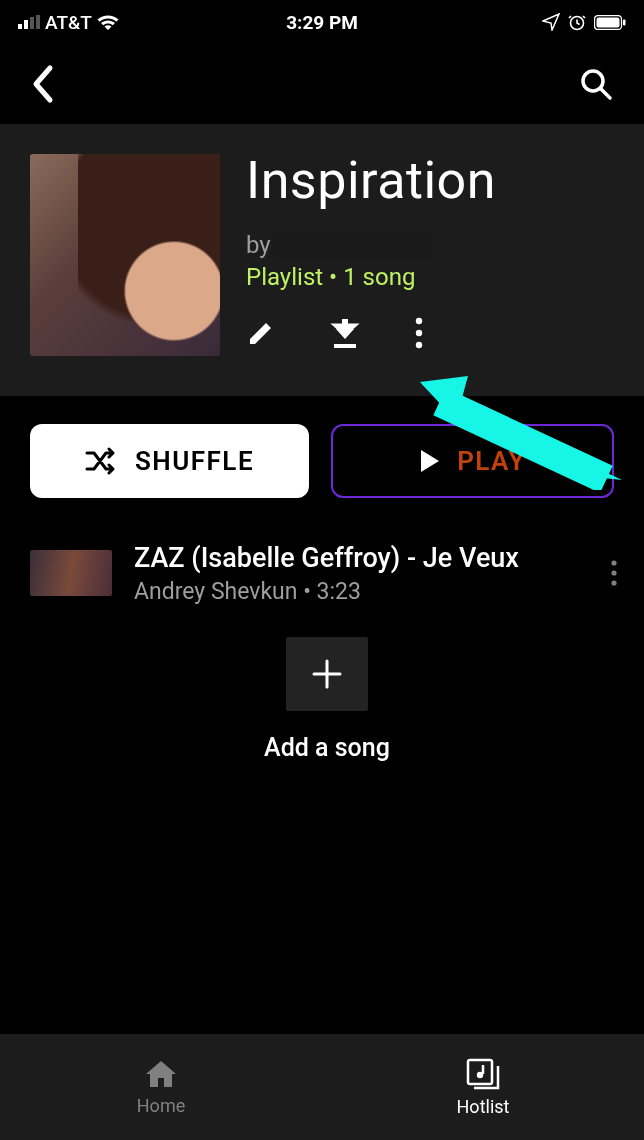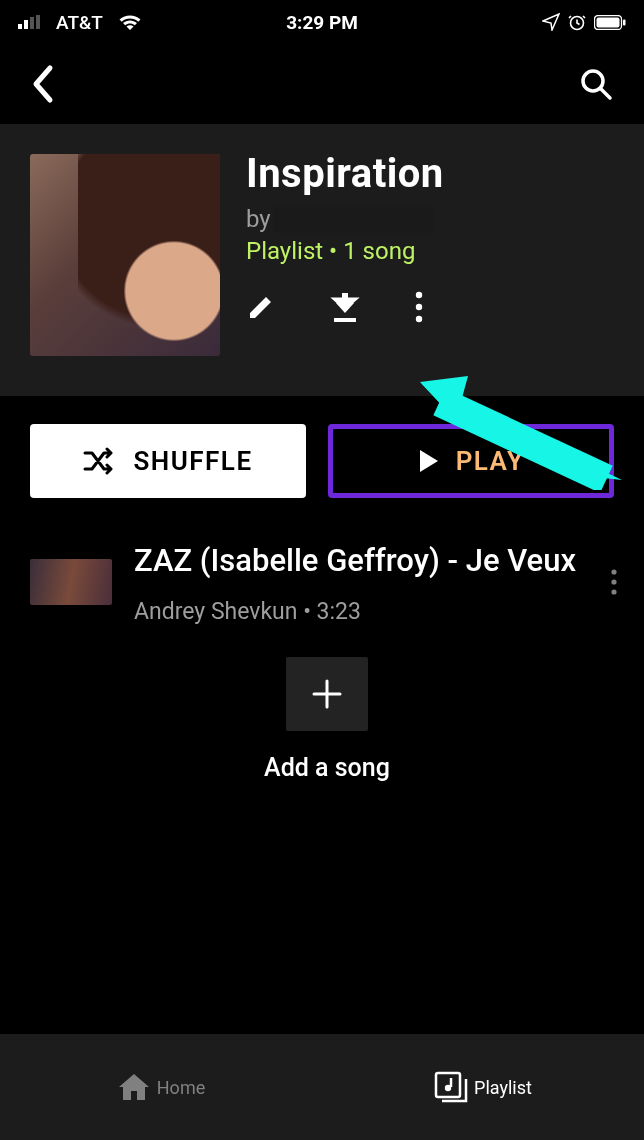--- a/index.html
+++ b/index.html
@@ -1,55 +1,55 @@
 <!DOCTYPE html>
 <html><head>
 <meta charset="utf-8">
 <style>
   * { margin: 0; padding: 0; box-sizing: border-box; font-family: -apple-system, BlinkMacSystemFont, "Segoe UI", Roboto, sans-serif; }
   body { width: 644px; height: 1140px; background: #000; color: #fff; overflow: hidden; position: relative; }
 
   .status-bar { height: 44px; display: flex; align-items: center; justify-content: space-between; padding: 0 18px; font-size: 19px; font-weight: 500; }
-  .status-left { display: flex; align-items: center; gap: 16px; }
+  .status-left { display: flex; align-items: center; gap: 5px; }
   .status-right { display: flex; align-items: center; gap: 8px; }
   .status-center { position: absolute; left: 50%; transform: translateX(-50%); font-weight: 700; }
 
   .header-bar { height: 80px; display: flex; align-items: center; justify-content: space-between; padding: 0 30px; }
 
   .playlist-header { background: #1c1c1c; padding: 30px 30px 40px 30px; display: flex; gap: 26px; }
   .playlist-art { width: 190px; height: 202px; border-radius: 3px; background: linear-gradient(135deg,#8a6a5a 0%, #5a3e3a 40%, #3a2a3a 100%); flex-shrink: 0; position: relative; overflow: hidden; }
   .art-face { position:absolute; left:44%; top:40%; width:120px; height:160px; background:radial-gradient(circle at 50% 35%, #dca88a 0 40%, transparent 42%); border-radius:50%; }
   .art-hair { position:absolute; left:25%; top:0; width:200px; height:220px; background:radial-gradient(circle at 40% 30%, #3a1e18 0 50%, transparent 55%); }
 
   .playlist-meta { flex: 1; display: flex; flex-direction: column; }
-  .playlist-title { font-size: 40px; font-weight: 700; margin-top: -4px; letter-spacing: 0.5px; }
-  .playlist-by { color: #9e9e9e; font-size: 24px; margin-top: 8px; display:flex; align-items:center; gap:2px; }
+  .playlist-title { font-size: 52px; font-weight: 400; margin-top: -4px; letter-spacing: 0.5px; }
+  .playlist-by { color: #9e9e9e; font-size: 24px; margin-top: 20px; display:flex; align-items:center; gap:2px; }
   .by-redacted { width: 160px; height: 28px; background: #1a1a1a; border-radius:4px; display:inline-block; }
   .playlist-info { color: #bef264; font-size: 24px; margin-top: 4px; }
   .playlist-actions { display: flex; align-items: center; gap: 54px; margin-top: 26px; }
 
   .button-row { display: flex; gap: 22px; padding: 28px 30px 24px 30px; }
-  .btn { flex: 1; height: 74px; border-radius: 4px; display: flex; align-items: center; justify-content: center; gap: 16px; font-size: 26px; font-weight: 600; letter-spacing: 1.5px; cursor: pointer; }
+  .btn { flex: 1; height: 74px; border-radius: 12px; display: flex; align-items: center; justify-content: center; gap: 16px; font-size: 26px; font-weight: 600; letter-spacing: 1.5px; cursor: pointer; }
   .btn-shuffle { background: #fff; color: #000; }
-  .btn-play { background: transparent; border: 5px solid #6d28d9; color: #fdba74; text-align: right; }
+  .btn-play { background: transparent; border: 2px solid #6d28d9; color: #c2410c; text-align: right; }
 
   .song-list { padding: 8px 20px 0 30px; }
   .song-row { display: flex; align-items: center; gap: 22px; padding: 10px 0; }
   .song-thumb { width: 82px; height: 46px; background: linear-gradient(100deg,#3a2e3a,#7a4a3a 50%,#4a2e3a); border-radius: 2px; flex-shrink: 0; position:relative; }
   .song-text { flex: 1; }
-  .song-title { font-size: 31px; font-weight: 500; line-height: 1.35; }
-  .song-artist { color: #9e9e9e; font-size: 23px; margin-top: 16px; }
+  .song-title { font-size: 27px; font-weight: 500; line-height: 1.35; }
+  .song-artist { color: #9e9e9e; font-size: 23px; margin-top: 2px; }
   .song-more { color: #808080; padding: 0 6px; }
 
   .add-row { display: flex; align-items: center; gap: 22px; padding: 22px 0; flex-direction: column; }
   .add-box { width: 82px; height: 74px; background: #232323; display: flex; align-items: center; justify-content: center; border-radius: 2px; }
   .add-label { font-size: 25px; font-weight: 500; }
 
   .bottom-nav { position: absolute; bottom: 0; left: 0; right: 0; height: 106px; background: #1c1c1c; display: flex; }
-  .nav-item { flex: 1; display: flex; flex-direction: row; align-items: center; justify-content: center; gap: 6px; color: #808080; font-size: 18px; }
+  .nav-item { flex: 1; display: flex; flex-direction: column; align-items: center; justify-content: center; gap: 6px; color: #808080; font-size: 18px; }
   .nav-item.active { color: #fff; }
 
   .arrow-annotation { position: absolute; top: 370px; left: 412px; pointer-events:none; }
 
   svg { display: block; }
 </style>
 </head>
 <body>
 
 <div class="status-bar">
@@ -201,21 +201,21 @@
   </div>
   <div class="nav-item active">
     <span>
       <svg width="34" height="32" viewBox="0 0 34 32">
           <rect x="2" y="2" width="24" height="24" rx="2" fill="none" stroke="#fff" stroke-width="2.5"></rect>
           <path d="M17 7 L17 16" stroke="#fff" stroke-width="2.5"></path>
           <circle cx="14" cy="17" r="3.2" fill="#fff"></circle>
           <path d="M8 30 L32 30 L32 8" stroke="#fff" stroke-width="2.5" fill="none"></path>
         </svg>
     </span>
-    <span>Playlist</span>
+    <span>Hotlist</span>
   </div>
 </div>
 
 <div class="arrow-annotation">
   <svg width="220" height="120" viewBox="0 0 220 120">
     <path d="M10 14 L210 110 L200 60 L210 110 L155 104 Z" fill="#17f5e6"></path>
     <path d="M10 14 L46 12 L36 42 Z" fill="#17f5e6"></path>
     <polygon points="8,12 56,6 44,50" fill="#17f5e6"></polygon>
     <rect x="34" y="18" width="184" height="30" transform="rotate(25 34 18)" fill="#17f5e6"></rect>
   </svg>

